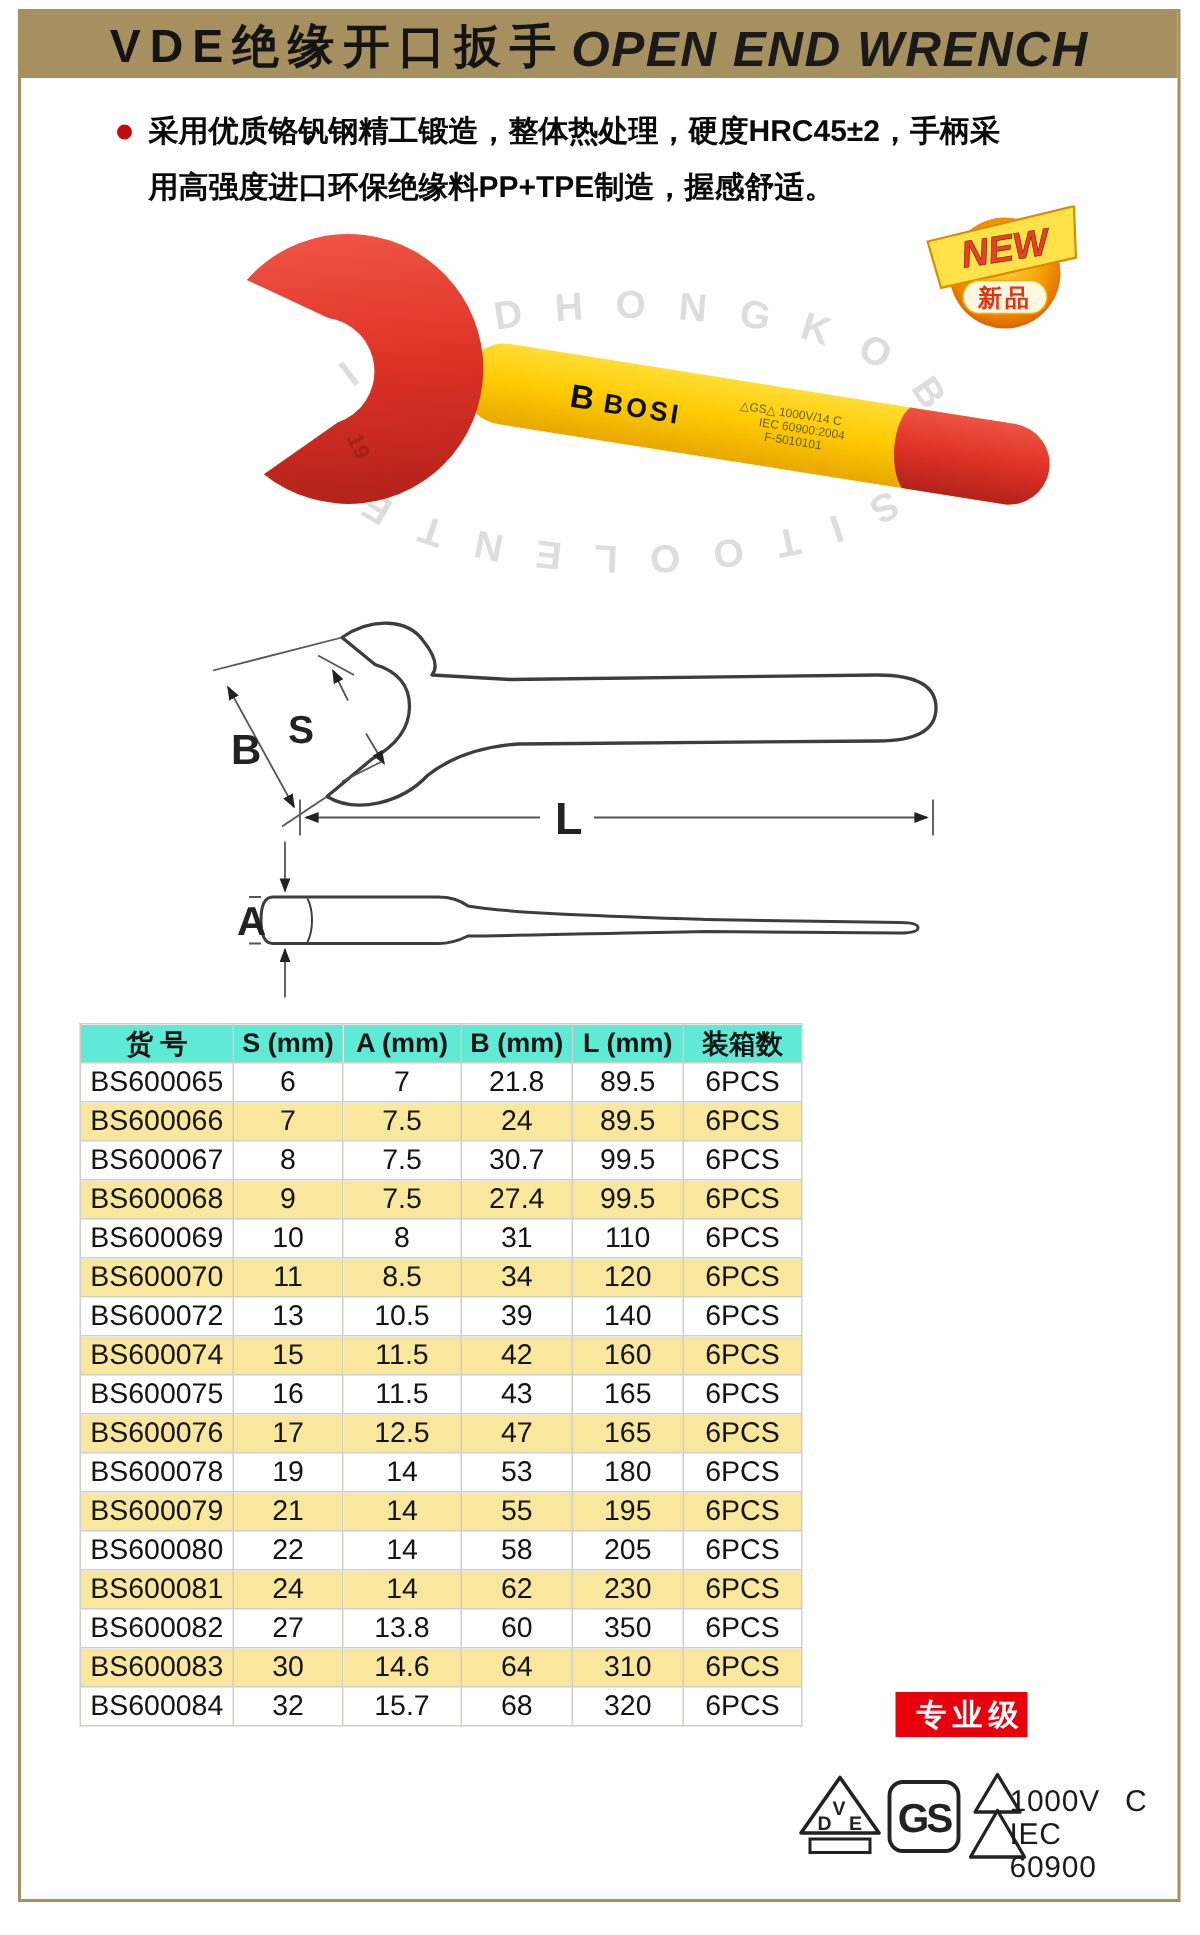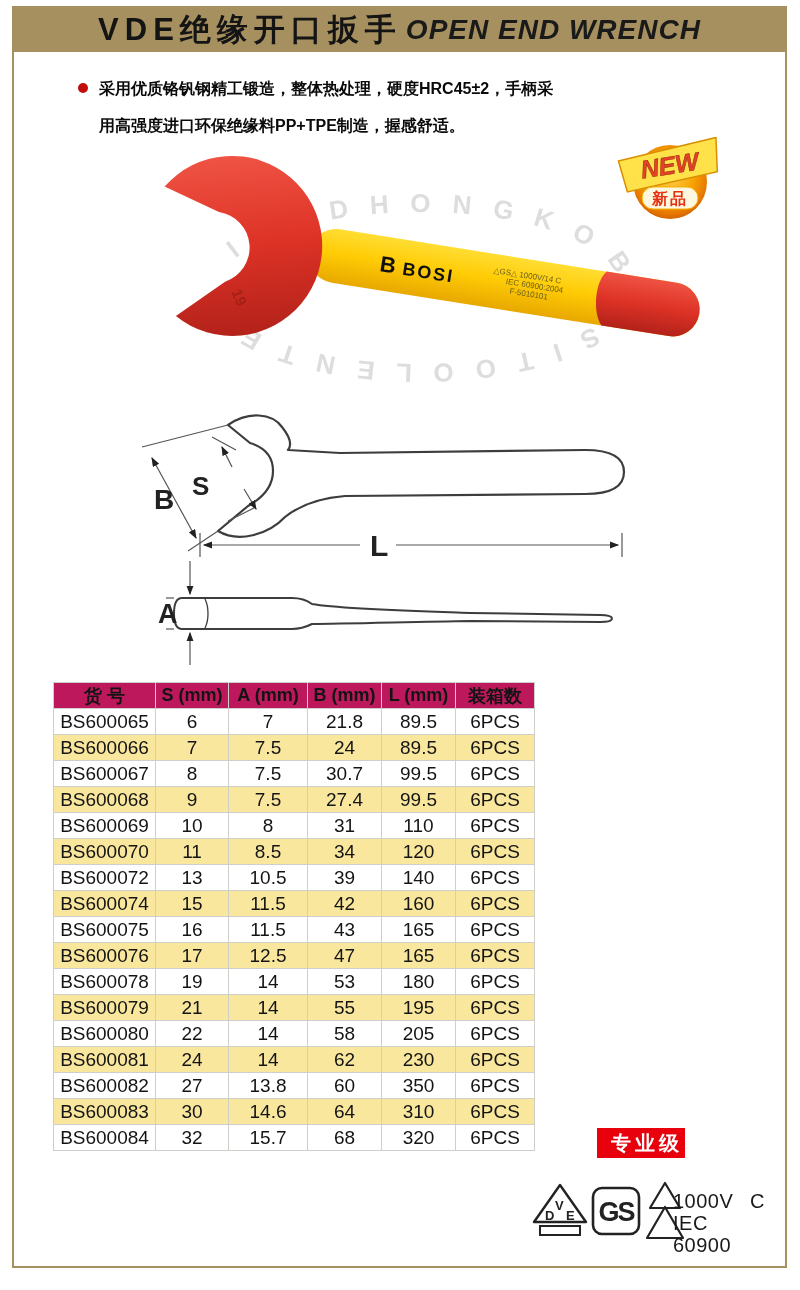--- a/index.html
+++ b/index.html
@@ -6,41 +6,41 @@
   body{
     width:800px;height:1290px;position:relative;background:#ffffff;
     font-family:"Liberation Sans", sans-serif;color:#111;overflow:hidden;
   }
   .frame{
     position:absolute;left:12px;top:6px;width:771px;height:1258px;
     border:2px solid #A6905F;background:#fff;
   }
   .band{
     position:absolute;left:0;top:0;width:100%;height:44px;background:#A6905F;
-    display:flex;align-items:center;justify-content:center;gap:4px;
+    display:flex;align-items:flex-end;justify-content:center;gap:4px;
   }
   .title-cn{font-size:31px;font-weight:700;letter-spacing:6px;color:#141414;}
-  .title-en{font-size:28px;font-weight:700;font-style:italic;letter-spacing:1px;color:#1a1a1a;}
+  .title-en{font-size:33px;font-weight:700;font-style:italic;letter-spacing:1px;color:#1a1a1a;}
   .bullet{position:absolute;left:78px;top:83px;width:10px;height:10px;border-radius:50%;background:#C30D0D;}
   .desc{
     position:absolute;left:99px;top:70px;width:645px;
-    font-size:16px;font-weight:600;line-height:37px;color:#0a0a0a;
+    font-size:20px;font-weight:600;line-height:37px;color:#0a0a0a;
   }
   .photo{position:absolute;left:110px;top:133px;width:625px;height:275px;}
   .newbadge{position:absolute;left:617px;top:137px;width:106px;height:86px;}
   .diagram{position:absolute;left:110px;top:403px;width:600px;height:268px;}
   table.spec{
     position:absolute;left:53px;top:682px;width:481px;
     border-collapse:collapse;table-layout:fixed;
   }
   table.spec th,table.spec td{
     border:1px solid #CFCFC9;height:25px;padding:0;text-align:center;
     font-size:19px;font-weight:400;color:#141414;white-space:nowrap;overflow:hidden;
   }
-  table.spec th{background:#be185d;font-weight:700;font-size:18px;}
+  table.spec th{background:#5eead4;font-weight:700;font-size:18px;}
   table.spec th:nth-child(1),table.spec td:nth-child(1){width:101px;}
   table.spec th:nth-child(2),table.spec td:nth-child(2){width:72px;}
   table.spec th:nth-child(3),table.spec td:nth-child(3){width:78px;}
   table.spec th:nth-child(4),table.spec td:nth-child(4){width:73px;}
   table.spec th:nth-child(5),table.spec td:nth-child(5){width:73px;}
   table.spec th:nth-child(6),table.spec td:nth-child(6){width:78px;}
   table.spec tbody tr:nth-child(even) td{background:#F9E79E;}
   .grade{
     position:absolute;left:597px;top:1128px;width:88px;height:30px;background:#E8000D;
     color:#fff;font-size:20px;font-weight:700;letter-spacing:4px;

